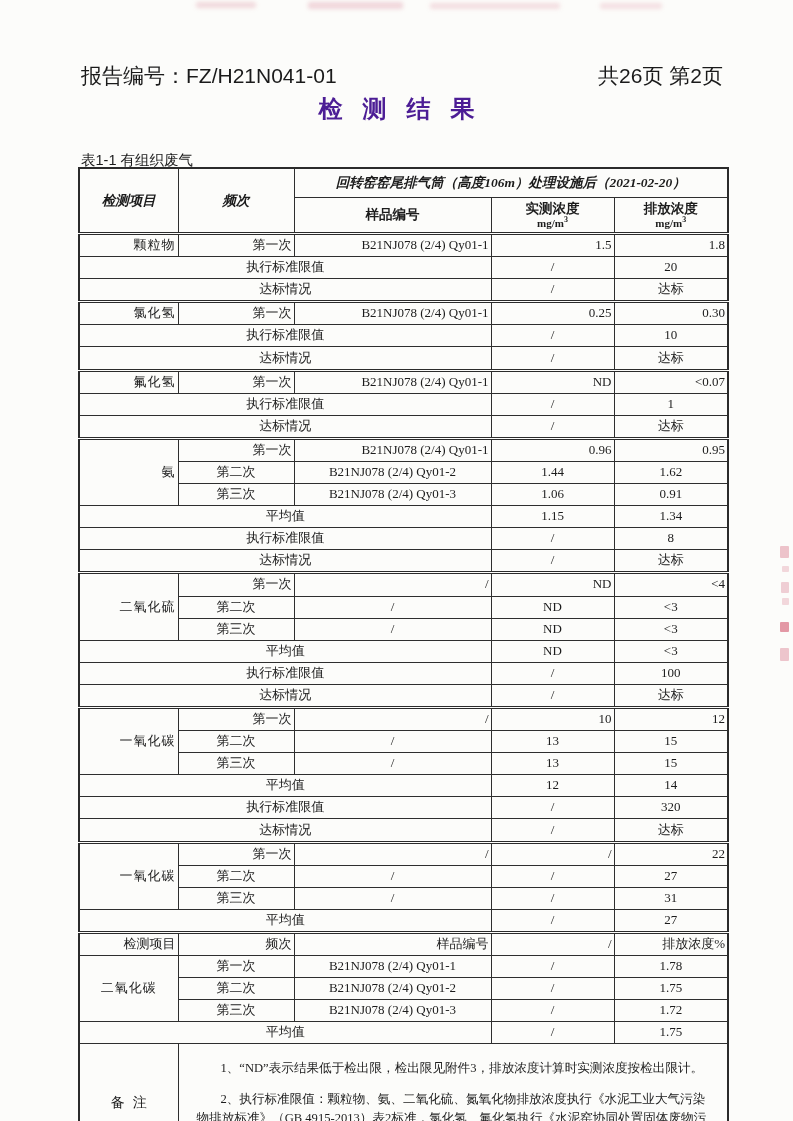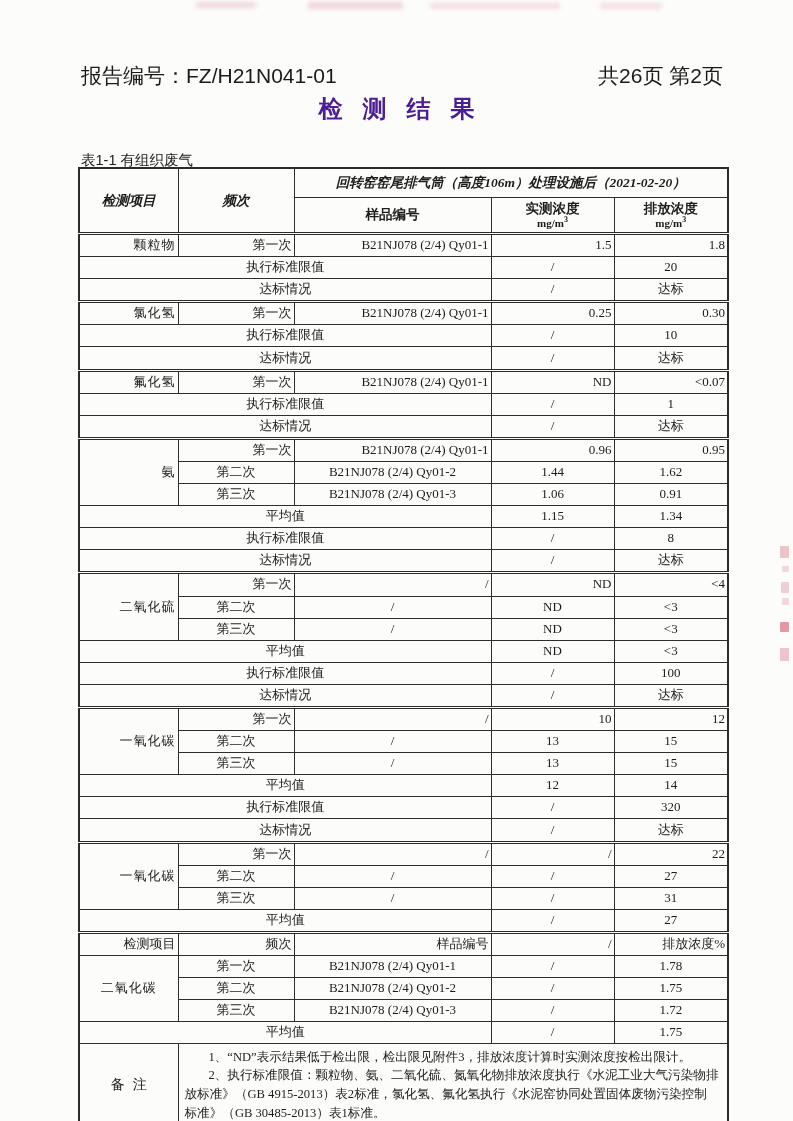--- a/index.html
+++ b/index.html
@@ -62,21 +62,21 @@
   tr.bt td, tr.bt th, tfoot tr td{border-top:3px double #2b2b2b;text-align:right;}
   td.lbl{letter-spacing:1px;}
   tfoot td.note-label{
     font-size:14px;letter-spacing:8px;text-indent:8px;font-weight:normal;
   }
   tfoot td.notes-cell{
     text-align:left;white-space:normal;height:76px;
     padding:3px 8px 3px 6px;font-size:12.6px;line-height:1.5;
     vertical-align:middle;
   }
-  tfoot td.notes-cell p{margin:0;text-indent:1.9em;}
+  tfoot td.notes-cell p{margin:12px;text-indent:1.9em;}
 </style>
 </head>
 <body>
 
 <div class="page">
 
   <div class="smudge" style="left:196px;top:2px;width:60px;height:6px;background:rgba(215,125,145,0.28);"></div>
   <div class="smudge" style="left:308px;top:2px;width:95px;height:7px;background:rgba(215,125,145,0.30);"></div>
   <div class="smudge" style="left:430px;top:3px;width:130px;height:6px;background:rgba(220,135,150,0.26);"></div>
   <div class="smudge" style="left:600px;top:3px;width:62px;height:6px;background:rgba(220,135,150,0.24);"></div>

